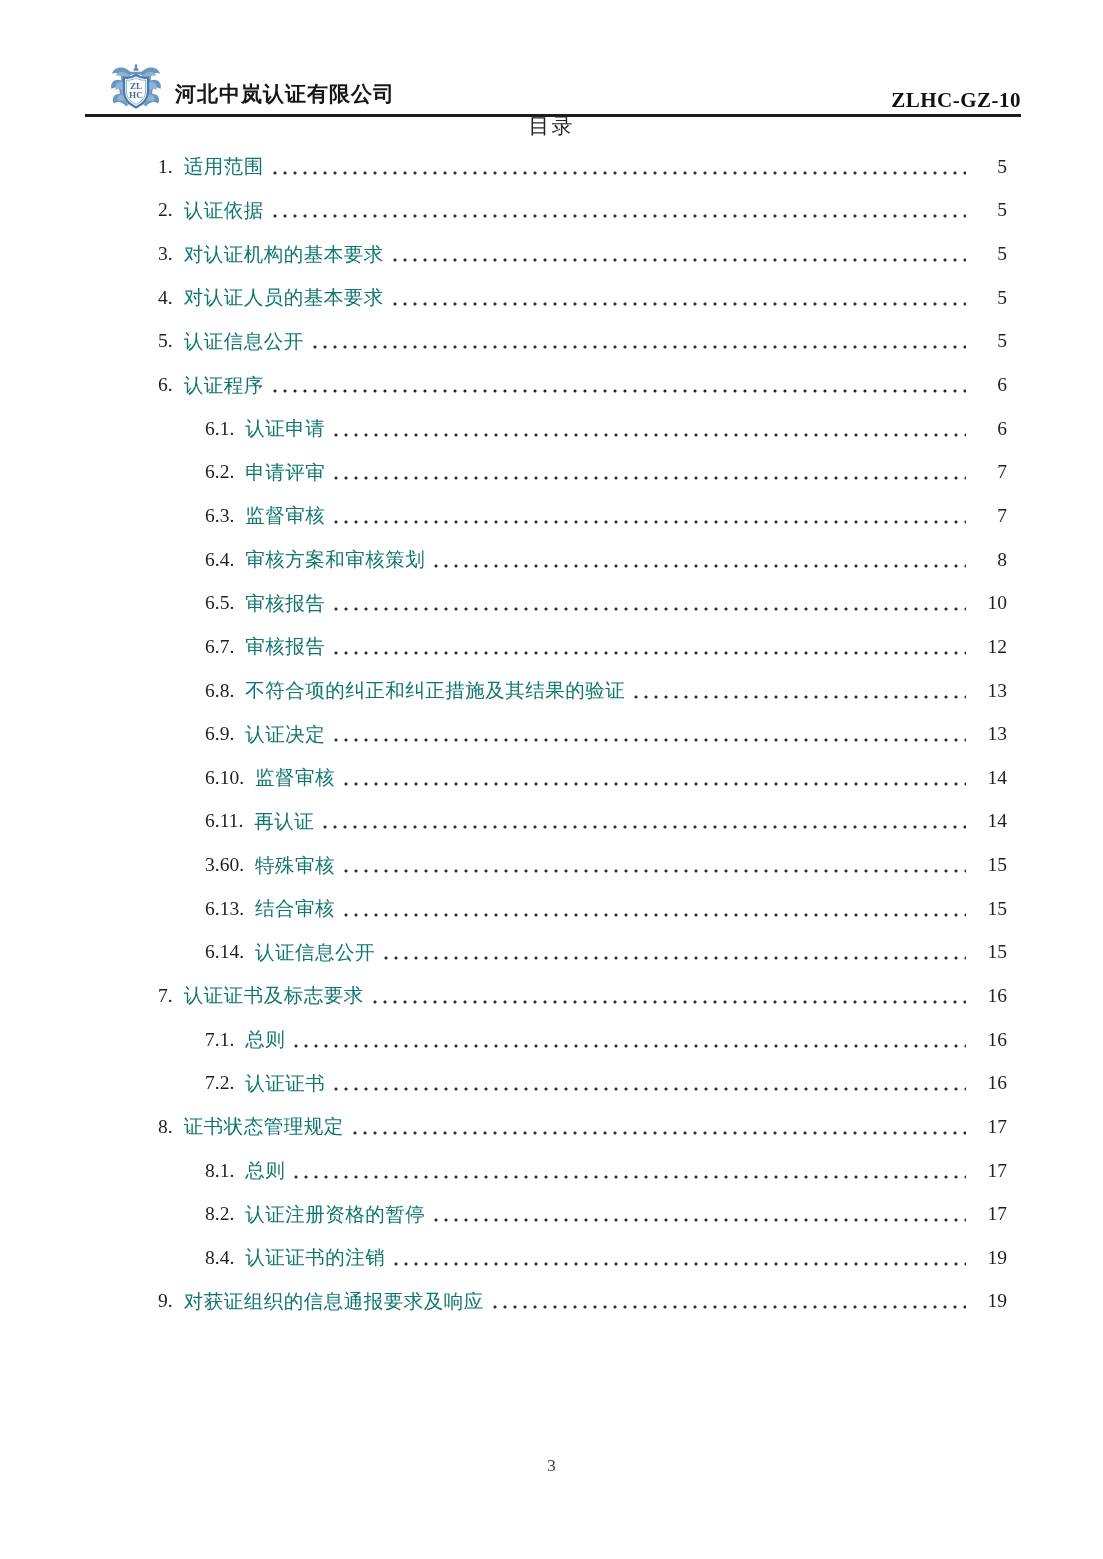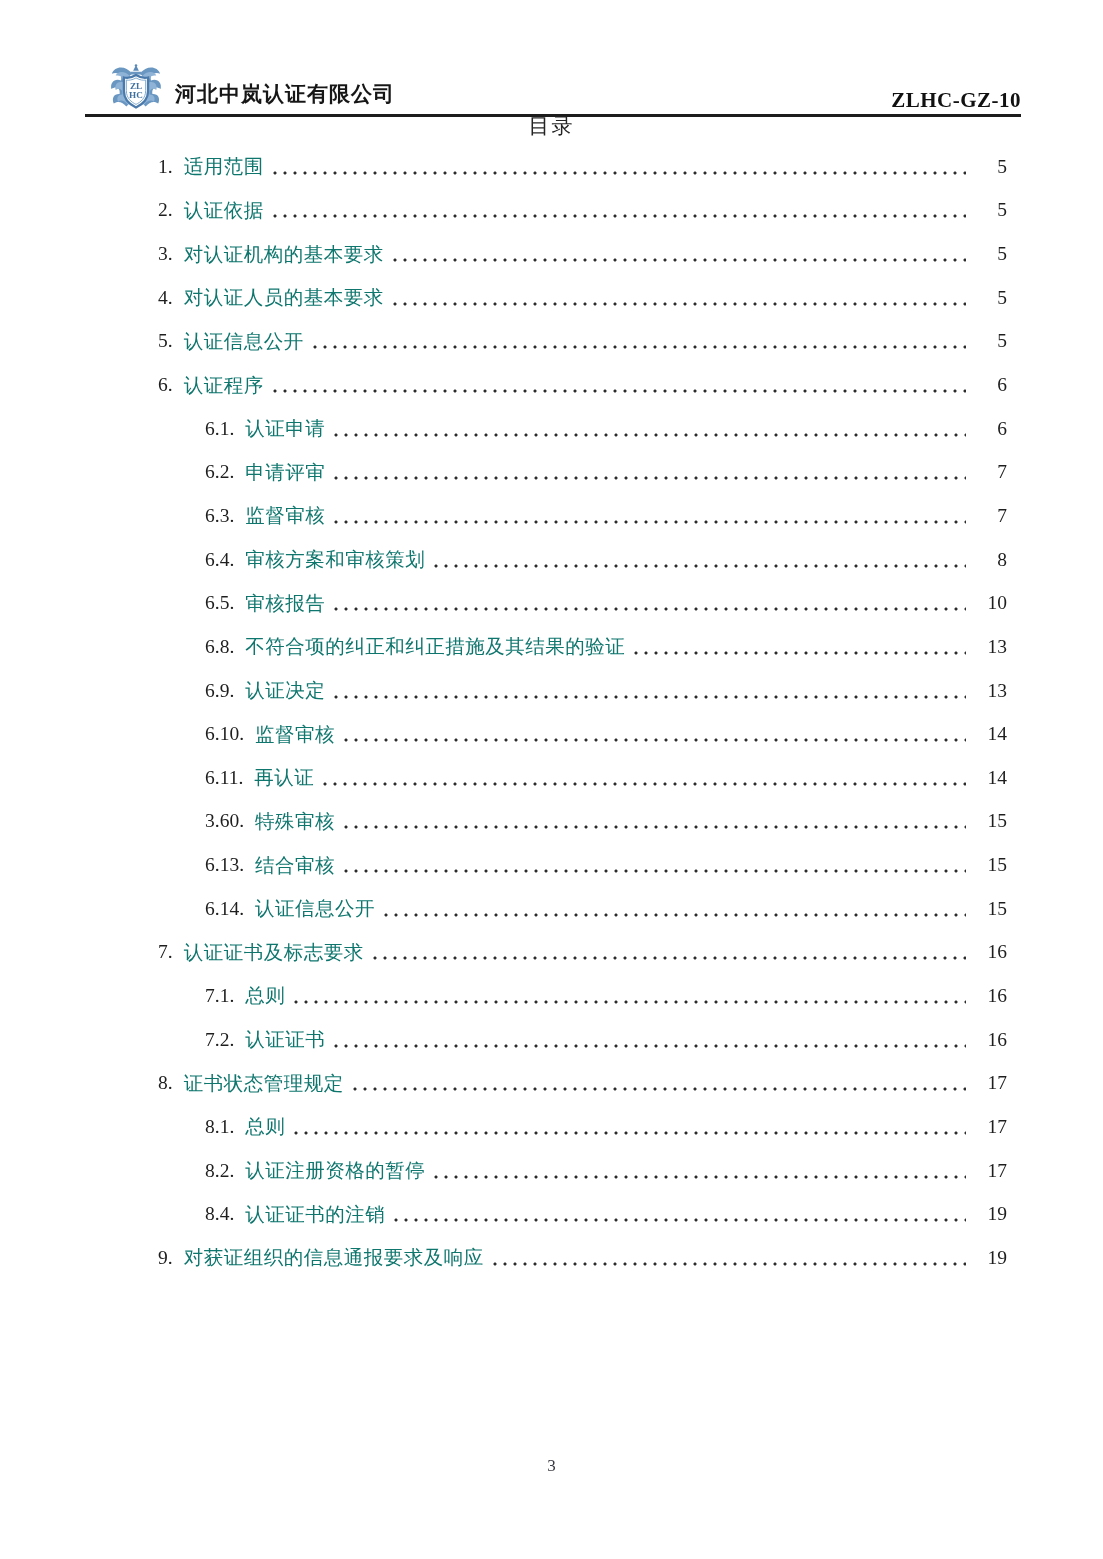--- a/index.html
+++ b/index.html
@@ -235,20 +235,26 @@
         <span class="toc-leader"></span>
         <span class="toc-page">8</span>
       </div>
       <div class="toc-row level-2">
         <span class="toc-num">6.5.</span>
         <span class="toc-label">审核报告</span>
         <span class="toc-leader"></span>
         <span class="toc-page">10</span>
       </div>
       <div class="toc-row level-2">
+        <span class="toc-num">6.7.</span>
+        <span class="toc-label">审核报告</span>
+        <span class="toc-leader"></span>
+        <span class="toc-page">12</span>
+      </div>
+      <div class="toc-row level-2">
         <span class="toc-num">6.8.</span>
         <span class="toc-label">不符合项的纠正和纠正措施及其结果的验证</span>
         <span class="toc-leader"></span>
         <span class="toc-page">13</span>
       </div>
       <div class="toc-row level-2">
         <span class="toc-num">6.9.</span>
         <span class="toc-label">认证决定</span>
         <span class="toc-leader"></span>
         <span class="toc-page">13</span>

